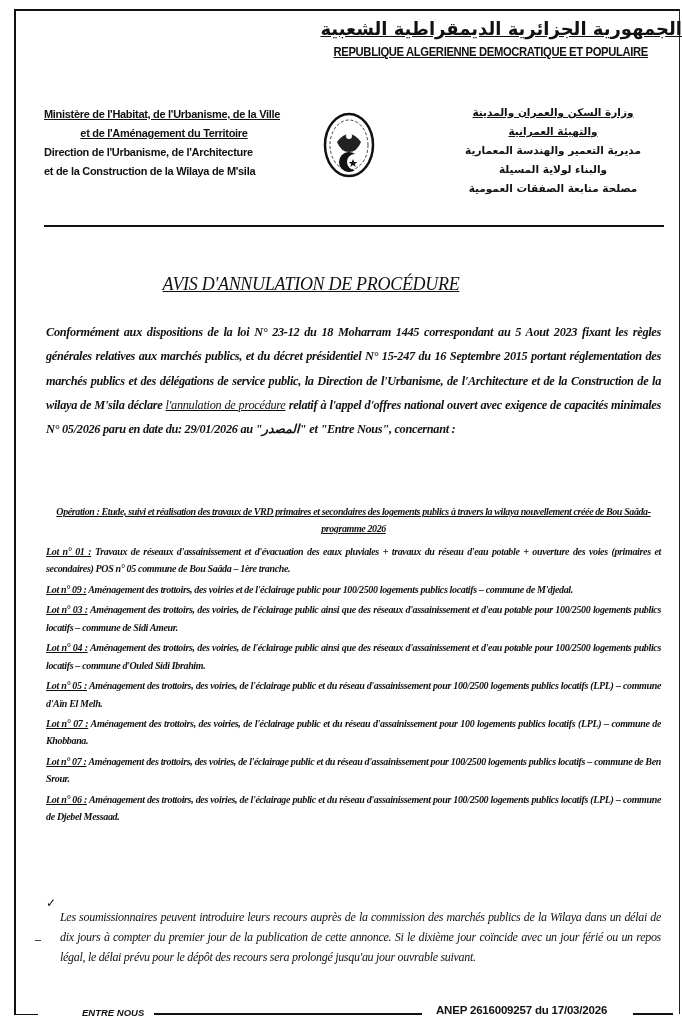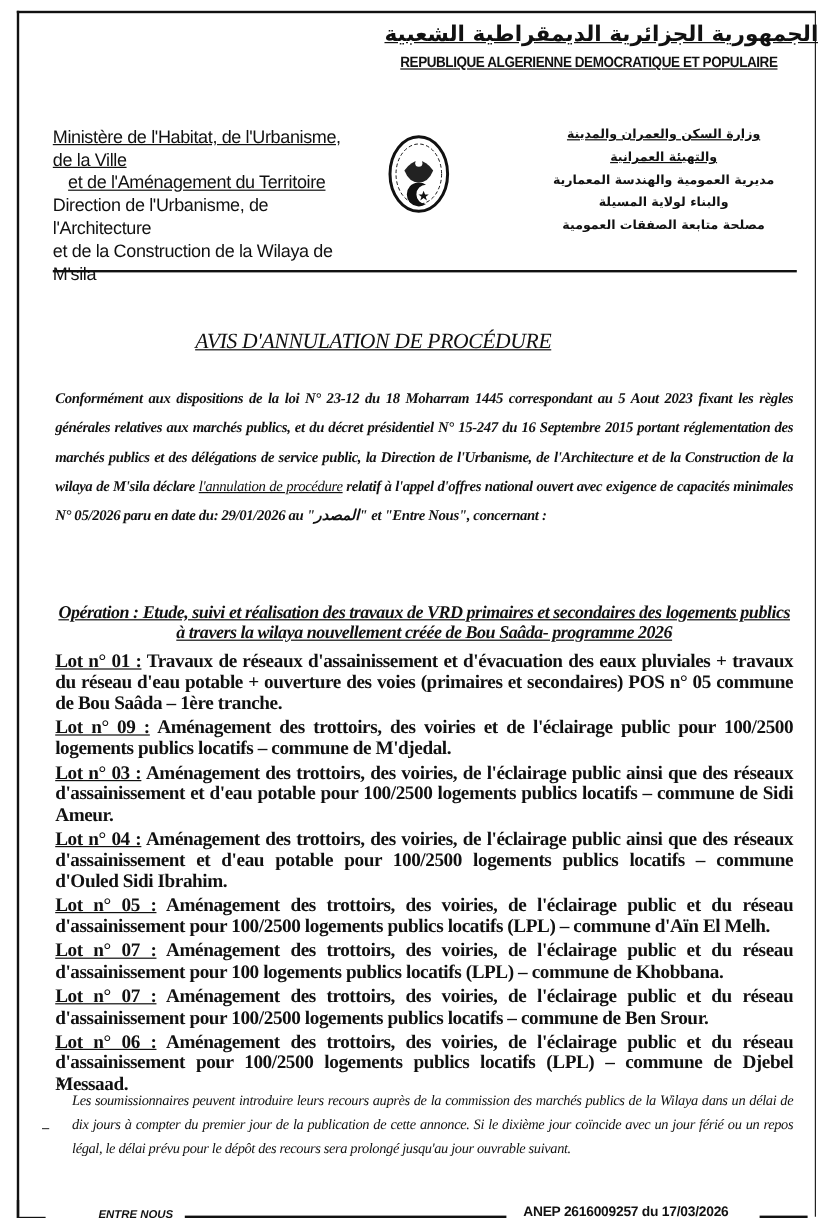--- a/index.html
+++ b/index.html
@@ -1,33 +1,33 @@
 <!DOCTYPE html>
 <html><head>
 <meta charset="utf-8">
 <style>
   html, body { margin:0; padding:0; background:#ffffff; }
   body { width:682px; height:1024px; position:relative; overflow:hidden; color:#111; font-family:"Liberation Serif", serif; }
   .frame { position:absolute; left:14px; top:9px; width:666px; height:1005px; border-left:2px solid #111; border-top:2px solid #111; border-right:1.5px solid #222; box-sizing:border-box; }
   .header { position:absolute; top:18px; left:0; width:682px; text-align:right; }
   .ar-title { font-family:"DejaVu Sans", sans-serif; font-weight:bold; font-size:18px; text-decoration:underline; letter-spacing:0.5px; direction:rtl; }
   .fr-title { font-family:"Liberation Sans", sans-serif; font-weight:bold; font-size:12.5px; text-decoration:underline; margin-top:6px; letter-spacing:-0.4px; transform:scaleX(0.9); }
-  .left-block { position:absolute; left:44px; top:105px; width:240px; font-family:"Liberation Sans", sans-serif; font-weight:normal; font-size:15px; line-height:19px; letter-spacing:-0.3px; }
+  .left-block { position:absolute; left:44px; top:105px; width:240px; font-family:"Liberation Sans", sans-serif; font-weight:bold; font-size:11px; line-height:19px; letter-spacing:-0.3px; }
   .left-block .u { text-decoration:underline; }
   .left-block .c { text-align:center; }
   .left-block .j { text-align:justify; text-align-last:justify; }
   .right-block { position:absolute; left:448px; top:103px; width:210px; font-family:"DejaVu Sans", sans-serif; font-weight:bold; font-size:10.5px; line-height:19px; direction:rtl; text-align:center; }
   .right-block .u { text-decoration:underline; }
   .emblem { position:absolute; left:323px; top:112px; width:52px; height:66px; }
   .rule { position:absolute; left:44px; top:225px; width:620px; height:2px; background:#111; }
   .doc-title { position:absolute; top:274px; left:0; width:622px; text-align:center; font-style:italic; font-size:18px; text-decoration:underline; letter-spacing:-0.3px; }
   .intro { position:absolute; left:46px; top:320px; width:615px; font-style:italic; font-weight:bold; font-size:12.3px; line-height:24.3px; text-align:justify; letter-spacing:-0.3px; }
   .intro .u { text-decoration:underline; font-weight:normal; }
-  .operation { position:absolute; left:46px; top:503px; width:615px; text-align:center; font-style:italic; font-weight:bold; font-size:15px; line-height:17px; text-decoration:underline; letter-spacing:-0.4px; }
-  .lots { position:absolute; left:46px; top:543px; width:615px; font-size:16px; line-height:17.3px; letter-spacing:-0.35px; }
+  .operation { position:absolute; left:46px; top:503px; width:615px; text-align:center; font-style:italic; font-weight:bold; font-size:10px; line-height:17px; text-decoration:underline; letter-spacing:-0.4px; }
+  .lots { position:absolute; left:46px; top:543px; width:615px; font-style:italic; font-size:10px; line-height:17.3px; letter-spacing:-0.35px; }
   .lot { margin-bottom:3.3px; text-align:justify; }
   .lot .num { text-decoration:underline; font-weight:bold; }
   .lot .txt { font-weight:bold; }
   .notice { position:absolute; left:46px; top:893px; width:615px; font-style:italic; font-size:12px; line-height:20px; letter-spacing:-0.3px; display:flex; }
   .notice .check { width:14px; flex:none; font-style:normal; font-size:12px; }
   .notice .ntext { flex:1; text-align:justify;margin-top:14px; }
   .footer { position:absolute; left:0; top:1000px; width:682px; height:24px; }
   .footer .corner { position:absolute; left:14px; top:0; width:22px; height:14px; border-left:2px solid #111; border-bottom:1.5px solid #111; }
   .footer .src { position:absolute; left:82px; top:7px; font-family:"Liberation Sans", sans-serif; font-weight:bold; font-style:italic; font-size:9.5px; }
   .footer .line1 { position:absolute; left:154px; top:13px; width:268px; height:1.5px; background:#111; }
@@ -57,21 +57,21 @@
   <ellipse cx="26" cy="33" rx="19" ry="25" fill="none" stroke="#111" stroke-width="0.8" stroke-dasharray="3 2"></ellipse>
   <path d="M14 30 Q26 14 38 30 Q34 40 26 40 Q18 40 14 30 Z" fill="#222"></path>
   <circle cx="26" cy="24" r="3" fill="#fff"></circle>
   <path d="M32 42 A10 10 0 1 0 32 58 A8 8 0 1 1 32 42 Z" fill="#111"></path>
   <polygon points="30,47 31.2,50 34.3,50 31.8,51.9 32.8,55 30,53.1 27.2,55 28.2,51.9 25.7,50 28.8,50" fill="#111"></polygon>
 </svg>
 
 <div class="right-block">
   <div class="u">وزارة السكن والعمران والمدينة</div>
   <div class="u">والتهيئة العمرانية</div>
-  <div>مديرية العمومية والهندسة المعمارية</div>
+  <div>مديرية التعمير والهندسة المعمارية</div>
   <div>والبناء لولاية المسيلة</div>
   <div>مصلحة متابعة الصفقات العمومية</div>
 </div>
 
 <div class="rule"></div>
 
 <div class="doc-title">AVIS D'ANNULATION DE PROCÉDURE</div>
 
 <div class="intro"><span>Conformément aux dispositions de la loi N° 23-12 du 18 Moharram 1445 correspondant au 5 Aout 2023 fixant les règles générales relatives aux marchés publics, et du décret présidentiel N° 15-247 du 16 Septembre 2015 portant réglementation des marchés publics et des délégations de service public, la Direction de l'Urbanisme, de l'Architecture et de la Construction de la wilaya de M'sila déclare </span><span class="u">l'annulation de procédure</span><span> relatif à l'appel d'offres national ouvert avec exigence de capacités minimales N° 05/2026 paru en date du: 29/01/2026 au "المصدر" et "Entre Nous", concernant :</span></div>
 

